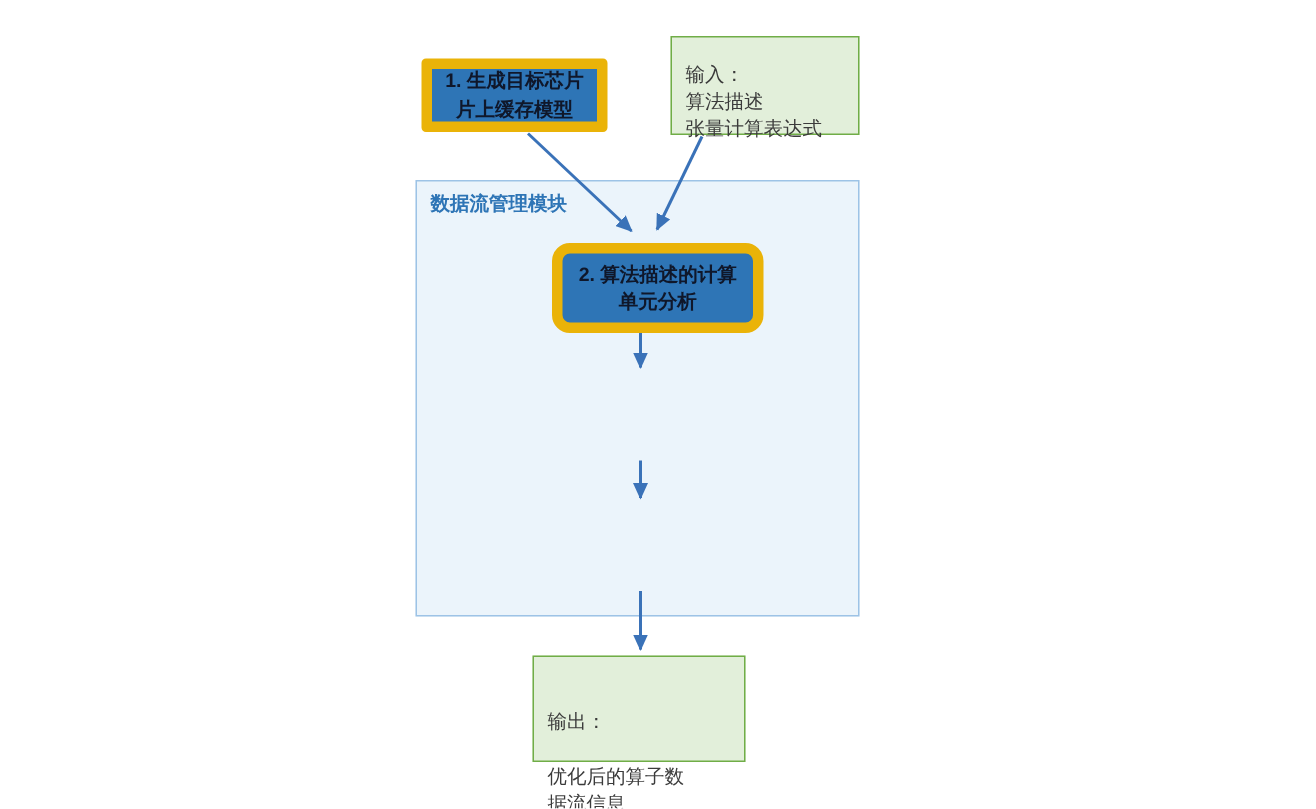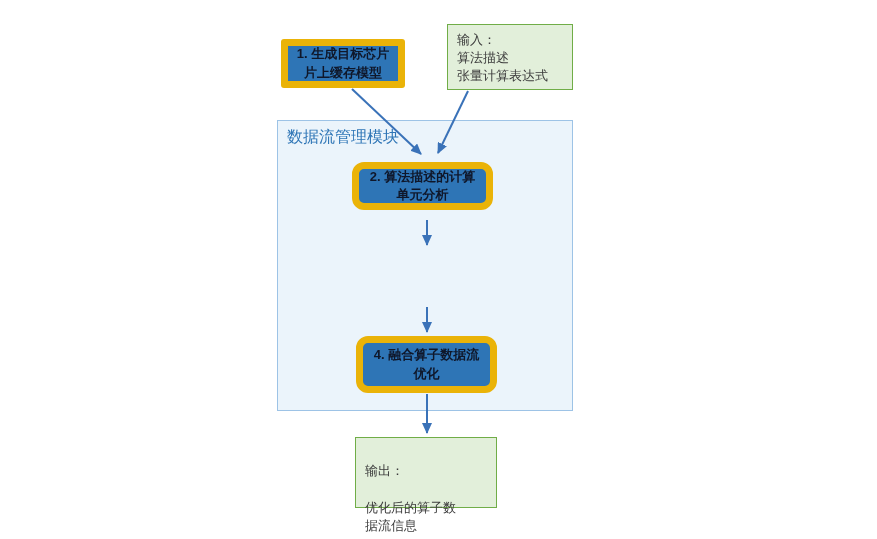--- a/index.html
+++ b/index.html
@@ -43,52 +43,52 @@
   .rect {
     border-radius: 3px;
   }
   .rounded {
     border-radius: 12px;
   }
   .io {
     background: #E2EFDA;
     border: 1px solid #70AD47;
     color: #3b3b3b;
-    padding: 6px 9px;
+    padding: 16px 9px;
     text-align: left;
     white-space: pre-line;
   }
   .container-box {
     position: absolute;
     box-sizing: border-box;
     background: #EBF4FB;
     border: 1px solid #9DC3E6;
   }
   .container-label {
     position: absolute;
     left: 9px;
     top: 6px;
     color: #2E75B6;
-    font-weight: normal;
-    font-size: 16px;
+    font-weight: bold;
+    font-size: 13px;
     white-space: nowrap;
   }
   .io-title {
     text-align: left;
   }
   .io-body-center {
     text-align: left;
     white-space: pre-line;
   }
 
   
   #node-step1   { left: 281px; top: 39px;  width: 124px; height: 49px; }
   #node-input   { left: 447px; top: 24px;  width: 126px; height: 66px; }
   #container    { left: 277px; top: 120px; width: 296px; height: 291px; }
-  #node-step2   { left: 352px; top: 162px; width: 141px; height: 48px; }
+  #node-step2   { left: 368px; top: 162px; width: 141px; height: 60px; }
   #node-step3   { left: 356px; top: 249px; width: 141px; height: 57px; }
   #node-step4   { left: 356px; top: 336px; width: 141px; height: 57px; }
   #node-output  { left: 355px; top: 437px; width: 142px; height: 71px; }
 </style>
 </head>
 <body>
 
 <div class="canvas">
 
   <div class="container-box" id="container">
@@ -112,22 +112,20 @@
 片上缓存模型</div>
 
   <div class="node io" id="node-input">输入：
 算法描述
 张量计算表达式</div>
 
   <div class="node process rounded" id="node-step2">2. 算法描述的计算
 单元分析</div>
 
 
-  <div class="node process rounded" id="node-step4">4. 融合算子数据流
-优化</div>
 
   <div class="node io" id="node-output">
     <div class="io-title">输出：</div>
     <div class="io-body-center">优化后的算子数
 据流信息</div>
   </div>
 
 </div>
 
 </body></html>

